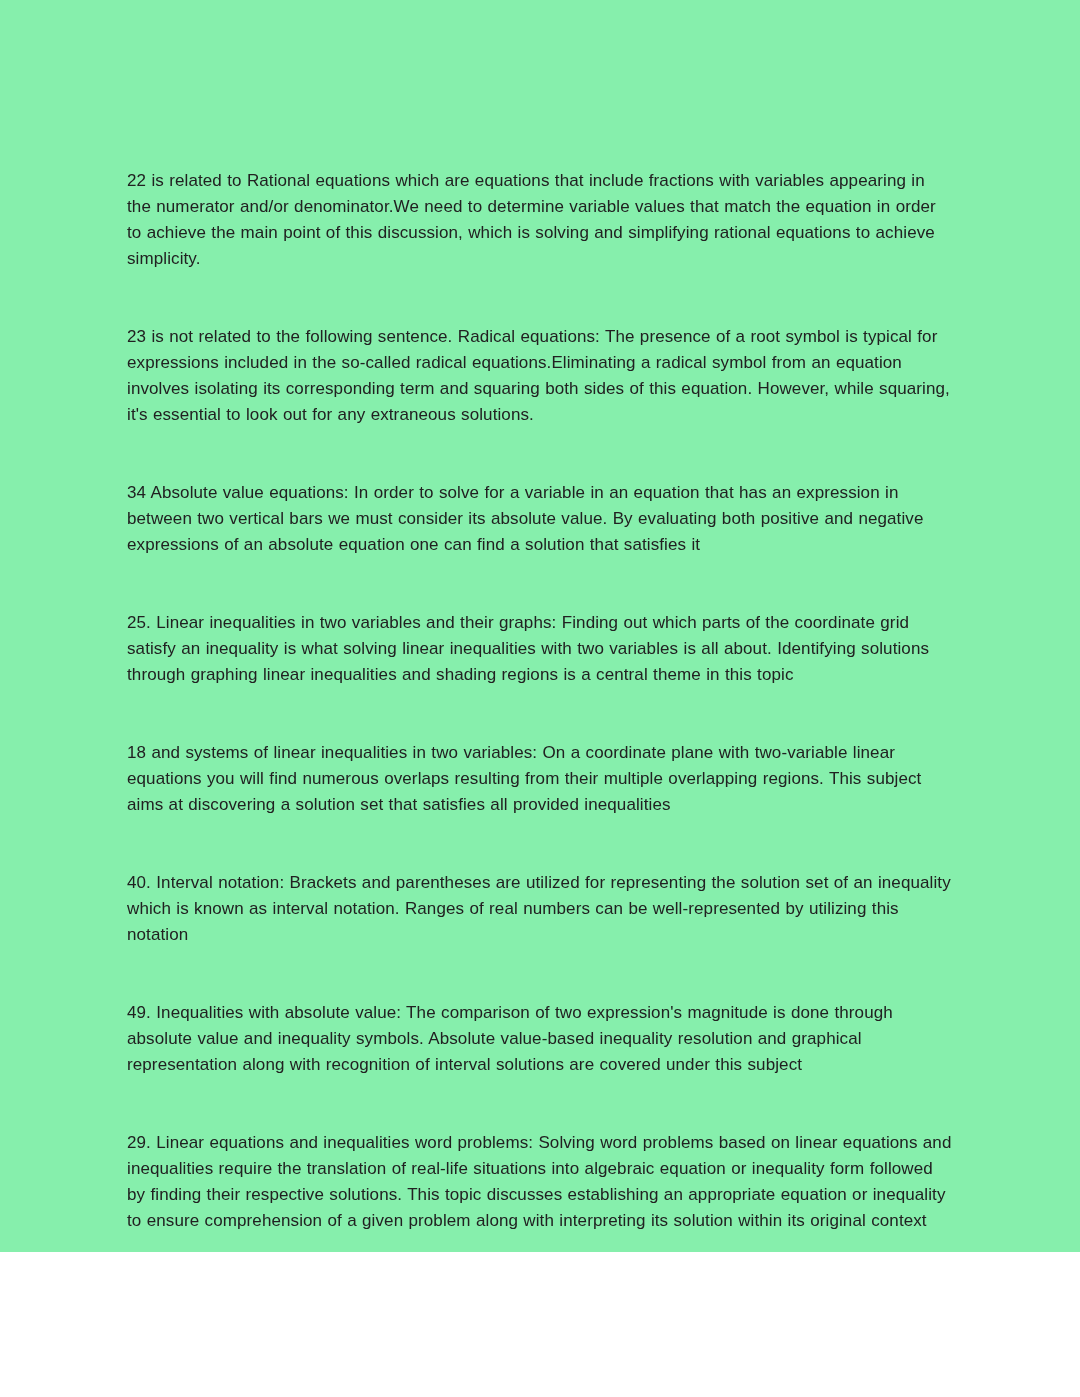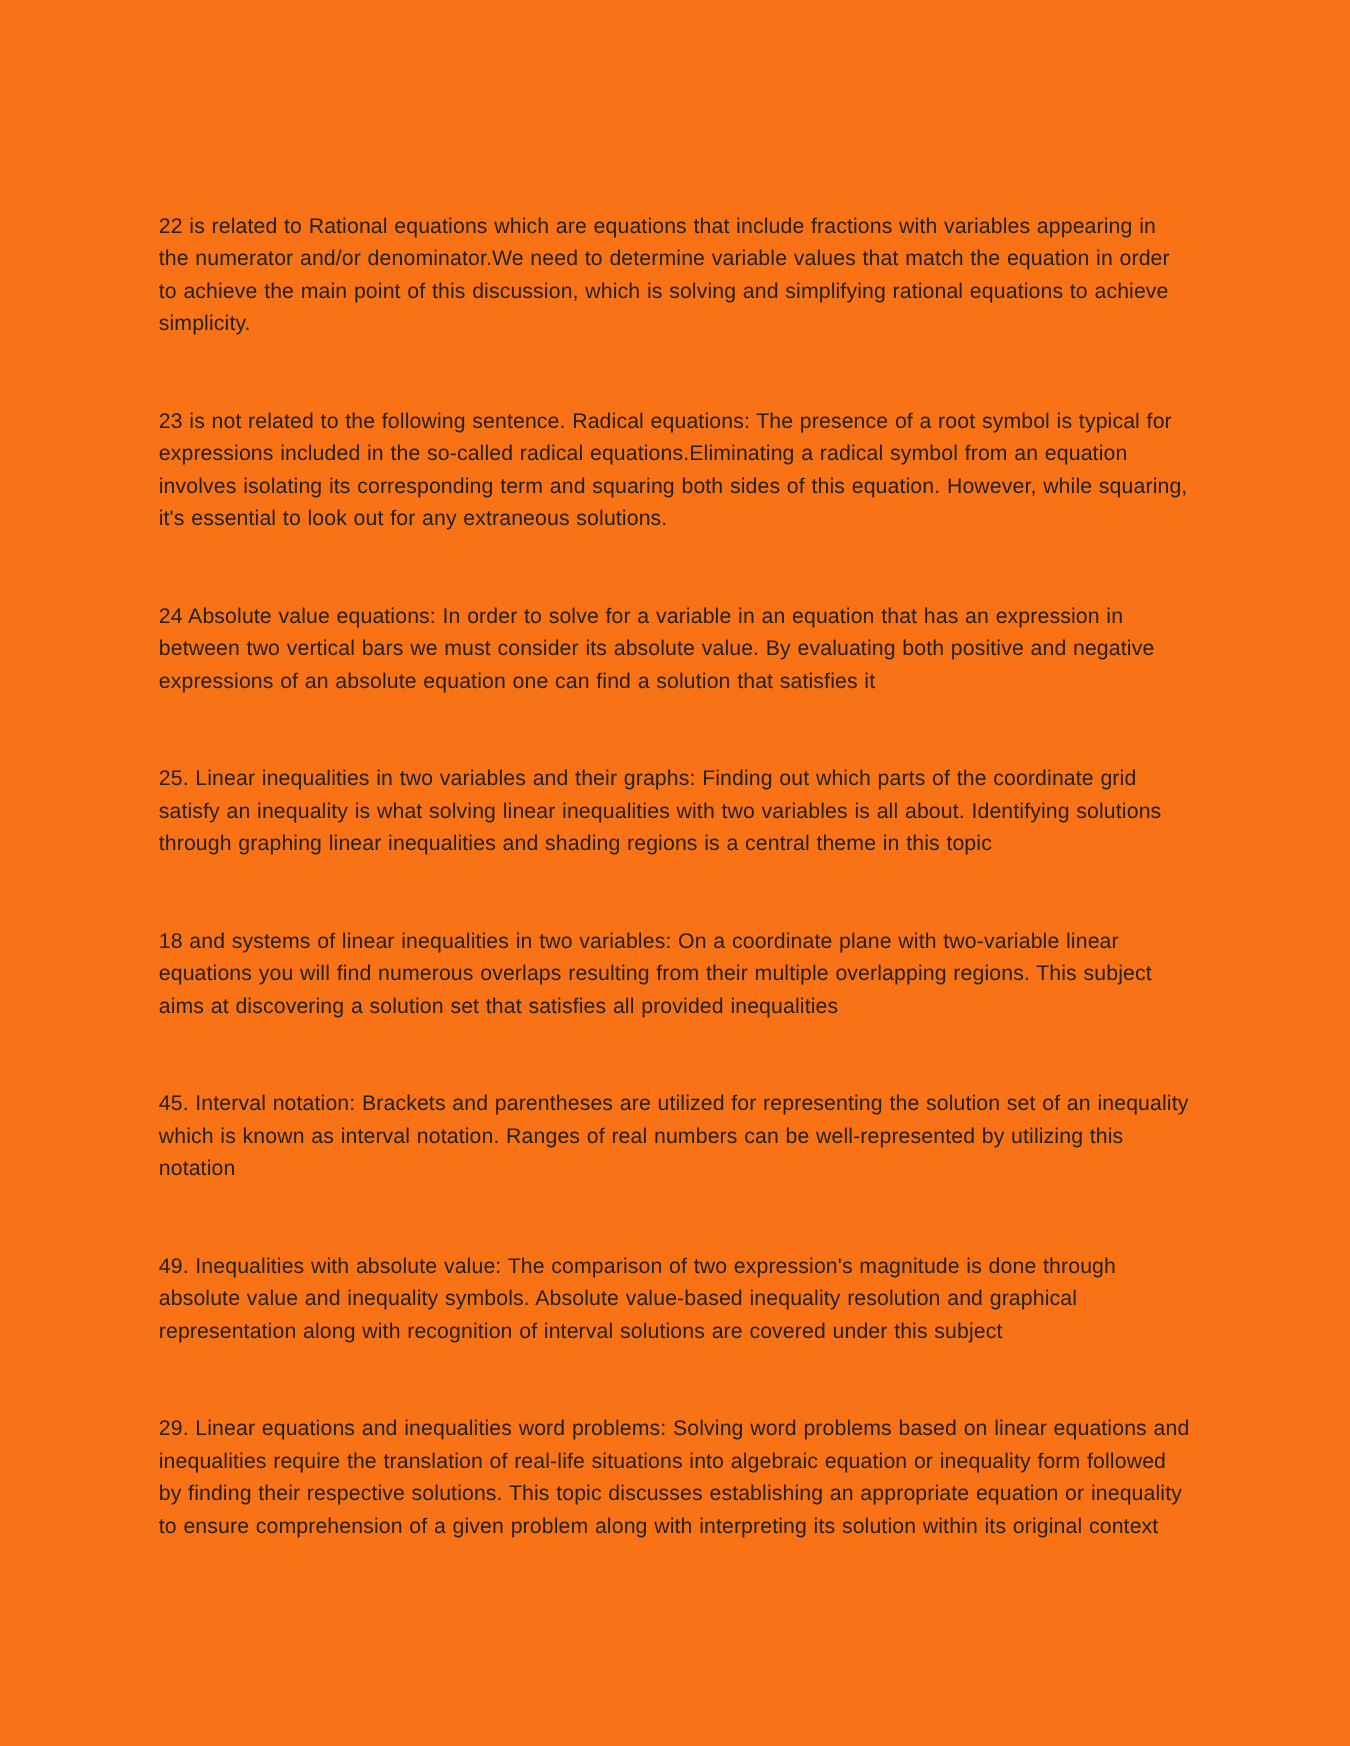--- a/index.html
+++ b/index.html
@@ -14,41 +14,41 @@
     position: relative;
     font-family: "Liberation Sans", "DejaVu Sans", sans-serif;
     overflow: hidden;
   }
 
   .page {
     position: absolute;
     top: 0;
     left: 0;
     width: 1080px;
-    height: 1397px;
-    background: #f97316;
+    height: 1252px;
+    background: #86efac;
     padding: 168px 127px 0 127px;
   }
 
   .paragraph {
     font-size: 17px;
     line-height: 26px;
     color: #212121;
     letter-spacing: 0.1px;
     margin-bottom: 52px;
     max-width: 828px;
     text-align: left;
     word-spacing: 0.5px;
   }
 </style>
 </head>
 <body>
 
 <div class="page">
   <div class="paragraph">22 is related to Rational equations which are equations that include fractions with variables appearing in the numerator and/or denominator.We need to determine variable values that match the equation in order to achieve the main point of this discussion, which is solving and simplifying rational equations to achieve simplicity.</div>
   <div class="paragraph">23 is not related to the following sentence. Radical equations: The presence of a root symbol is typical for expressions included in the so-called radical equations.Eliminating a radical symbol from an equation involves isolating its corresponding term and squaring both sides of this equation. However, while squaring, it's essential to look out for any extraneous solutions.</div>
-  <div class="paragraph">24 Absolute value equations: In order to solve for a variable in an equation that has an expression in between two vertical bars we must consider its absolute value. By evaluating both positive and negative expressions of an absolute equation one can find a solution that satisfies it</div>
+  <div class="paragraph">34 Absolute value equations: In order to solve for a variable in an equation that has an expression in between two vertical bars we must consider its absolute value. By evaluating both positive and negative expressions of an absolute equation one can find a solution that satisfies it</div>
   <div class="paragraph">25. Linear inequalities in two variables and their graphs: Finding out which parts of the coordinate grid satisfy an inequality is what solving linear inequalities with two variables is all about. Identifying solutions through graphing linear inequalities and shading regions is a central theme in this topic</div>
   <div class="paragraph">18 and systems of linear inequalities in two variables: On a coordinate plane with two-variable linear equations you will find numerous overlaps resulting from their multiple overlapping regions. This subject aims at discovering a solution set that satisfies all provided inequalities</div>
-  <div class="paragraph">45. Interval notation: Brackets and parentheses are utilized for representing the solution set of an inequality which is known as interval notation. Ranges of real numbers can be well-represented by utilizing this notation</div>
+  <div class="paragraph">40. Interval notation: Brackets and parentheses are utilized for representing the solution set of an inequality which is known as interval notation. Ranges of real numbers can be well-represented by utilizing this notation</div>
   <div class="paragraph">49. Inequalities with absolute value: The comparison of two expression's magnitude is done through absolute value and inequality symbols. Absolute value-based inequality resolution and graphical representation along with recognition of interval solutions are covered under this subject</div>
   <div class="paragraph">29. Linear equations and inequalities word problems: Solving word problems based on linear equations and inequalities require the translation of real-life situations into algebraic equation or inequality form followed by finding their respective solutions. This topic discusses establishing an appropriate equation or inequality to ensure comprehension of a given problem along with interpreting its solution within its original context</div>
 </div>
 
 </body></html>

